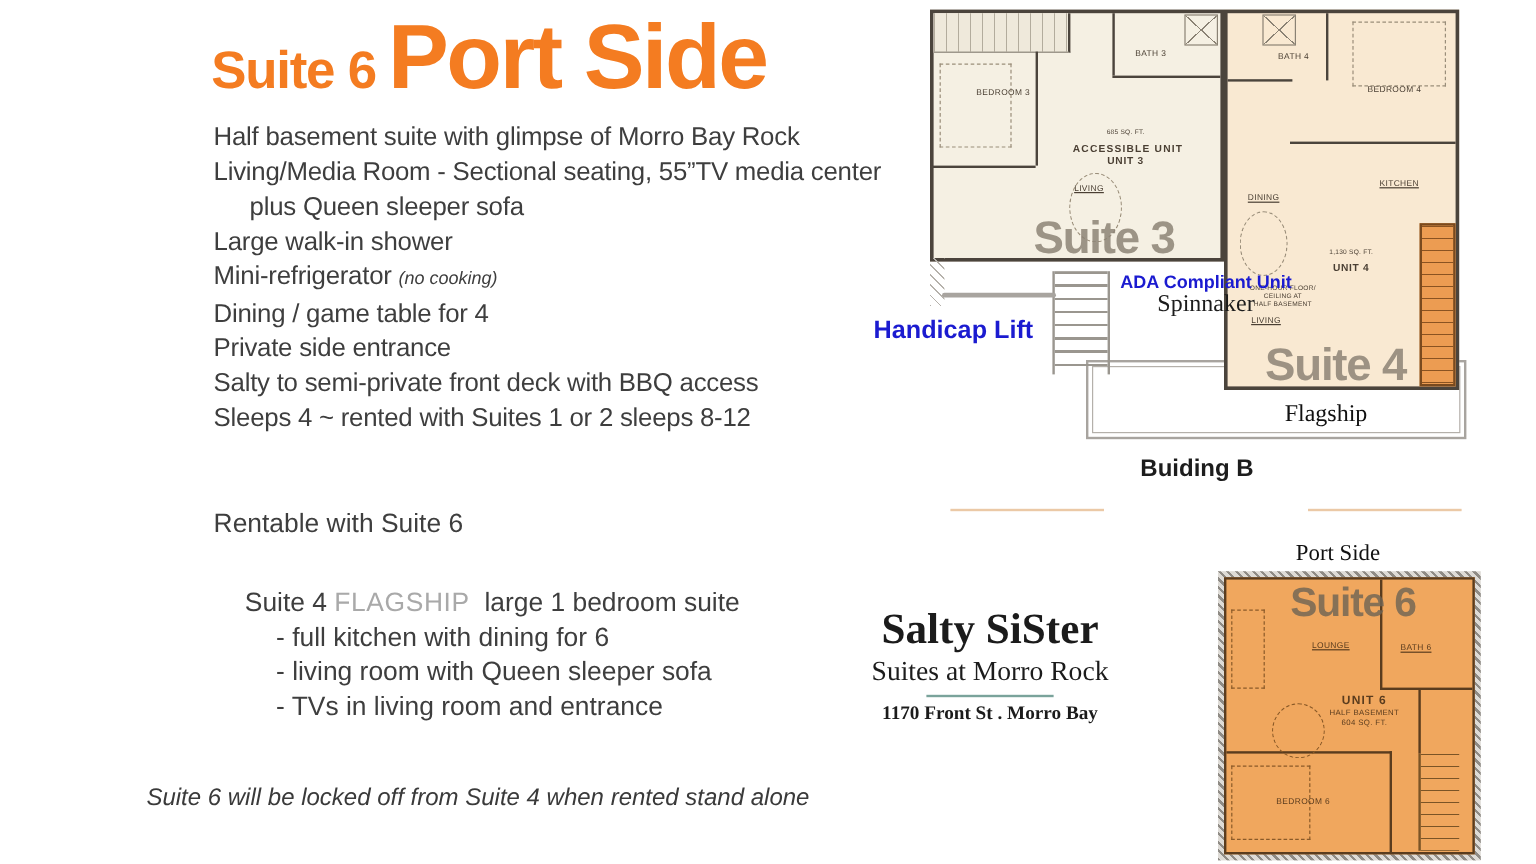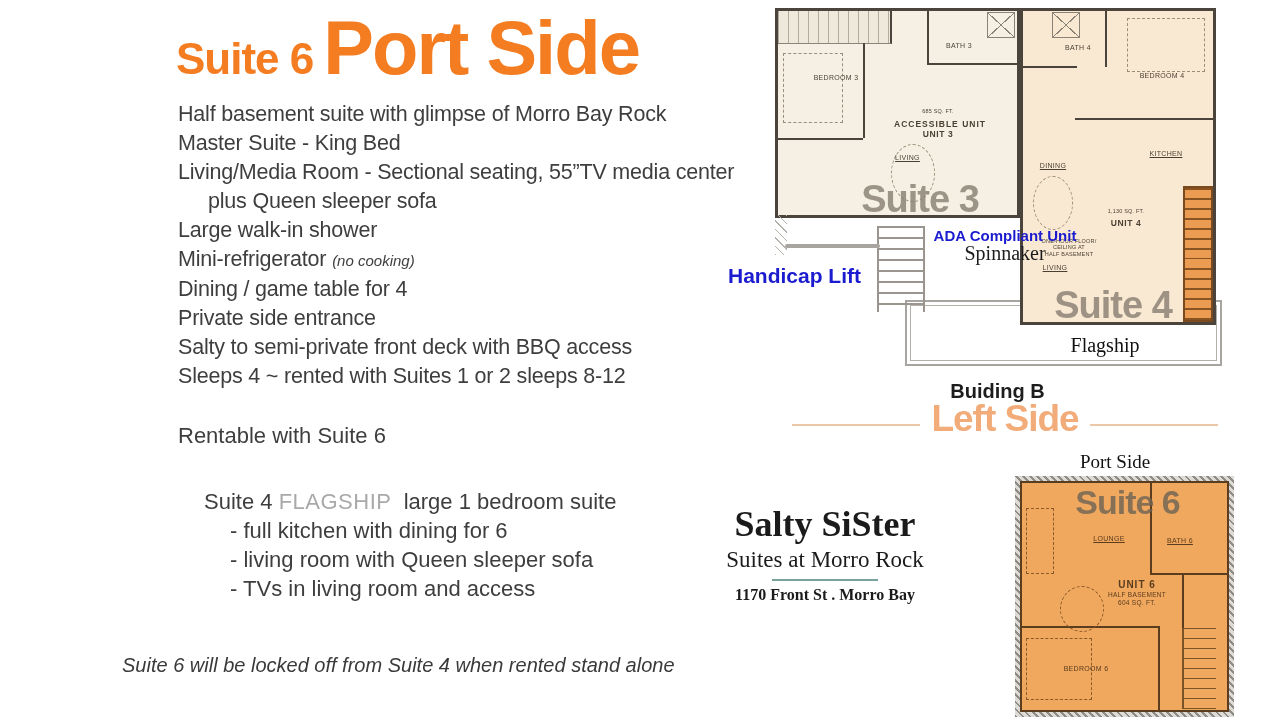--- a/index.html
+++ b/index.html
@@ -93,37 +93,36 @@
 
 <div class="page">
 
   <div class="abs title">
     <span class="t-small">Suite 6</span>
     <span class="t-large">Port Side</span>
   </div>
 
   <div class="abs features">
     <div>Half basement suite with glimpse of Morro Bay Rock</div>
-    <div>Master Suite - King Bed</div>
     <div>Living/Media Room - Sectional seating, 55”TV media center</div>
     <div class="feat-indent">plus Queen sleeper sofa</div>
     <div>Large walk-in shower</div>
     <div><span>Mini-refrigerator</span> <span class="small-note">(no cooking)</span></div>
     <div>Dining / game table for 4</div>
     <div>Private side entrance</div>
     <div>Salty to semi-private front deck with BBQ access</div>
     <div>Sleeps 4 ~ rented with Suites 1 or 2 sleeps 8-12</div>
   </div>
 
   <div class="abs rentable">
     <div>Rentable with Suite 6</div>
     <div class="r-ind1"><span>Suite 4</span> <span class="flag-gray">FLAGSHIP</span>&nbsp; <span>large 1 bedroom suite</span></div>
     <div class="r-ind2">- full kitchen with dining for 6</div>
     <div class="r-ind2">- living room with Queen sleeper sofa</div>
-    <div class="r-ind2">- TVs in living room and access</div>
+    <div class="r-ind2">- TVs in living room and entrance</div>
   </div>
 
   <div class="abs footnote">Suite 6 will be locked off from Suite 4 when rented stand alone</div>
 
   <div class="abs plan-top">
 
     <div class="deck">
         <div class="deck-inner"></div>
       </div>
 
@@ -173,21 +172,20 @@
     <div class="lift-hatch"></div>
 
     <div class="ada">ADA Compliant Unit</div>
     <div class="spinnaker">Spinnaker</div>
     <div class="flagship">Flagship</div>
   </div>
 
   <div class="abs handicap">Handicap Lift</div>
 
   <div class="abs building-b">Buiding B</div>
-  <div class="abs left-side">Left Side</div>
   <div class="abs divline dl-l"></div>
   <div class="abs divline dl-r"></div>
 
   <div class="abs logo">
     <div class="logo-name">Salty SiSter</div>
     <div class="logo-sub">Suites at Morro Rock</div>
     <div class="logo-rule"></div>
     <div class="logo-addr">1170 Front St . Morro Bay</div>
   </div>
 

